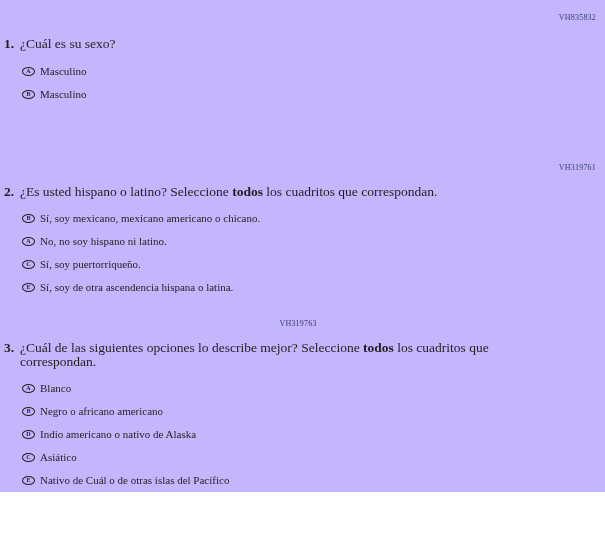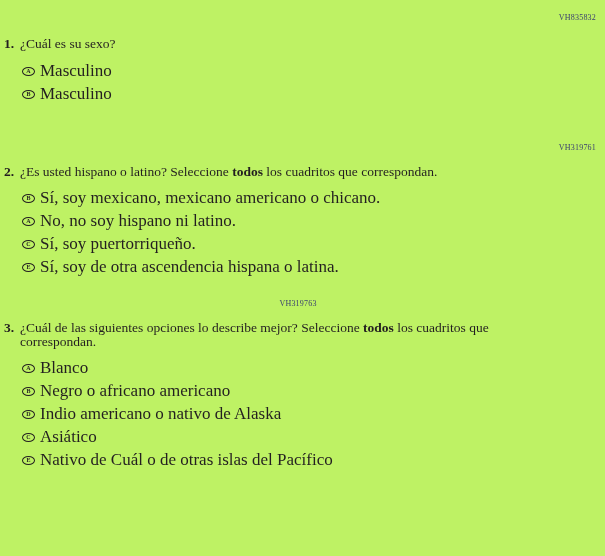--- a/index.html
+++ b/index.html
@@ -3,36 +3,36 @@
 <meta charset="utf-8">
 <style>
   html, body { margin: 0; padding: 0; }
   body {
     font-family: "Liberation Serif", "DejaVu Serif", serif;
     background: #ffffff;
   }
   .page {
     position: relative;
     width: 605px;
-    height: 556px;
-    background: #bef264;
+    height: 492px;
+    background: #c4b5fd;
     overflow: hidden;
     color: #231f20;
     font-family: Liberation Serif, serif;
   }
   .qid {
     text-align: right;
     padding-right: 9px;
     font-size: 8px;
     line-height: 10px;
     letter-spacing: 0.2px;
     color: #3a4070;
   }
   .q1 .qid { margin-top: 13px; }
-  .q2 .qid { margin-top: 42px; }
+  .q2 .qid { margin-top: 62px; }
   .q3 .qid { margin-top: 25px; text-align: center; }
   .q-line {
     display: flex;
     margin: 14px 0 0 4px;
     font-size: 13.5px;
     line-height: 14px;
   }
   .q2 .q-line, .q3 .q-line { margin-top: 12px; }
   .q3 .q-line { line-height: 13.5px; }
   .q-num {
@@ -61,21 +61,21 @@
     align-items: center;
     justify-content: center;
     box-sizing: content-box;
   }
   .oval-letter {
     font-size: 6px;
     line-height: 6px;
     font-weight: bold;
   }
   .opt-label {
-    font-size: 17px;
+    font-size: 11px;
     line-height: 14px;
     white-space: nowrap;
   }
 </style>
 </head>
 <body>
 
 <div class="page">
 
   <section class="q-block q1">

